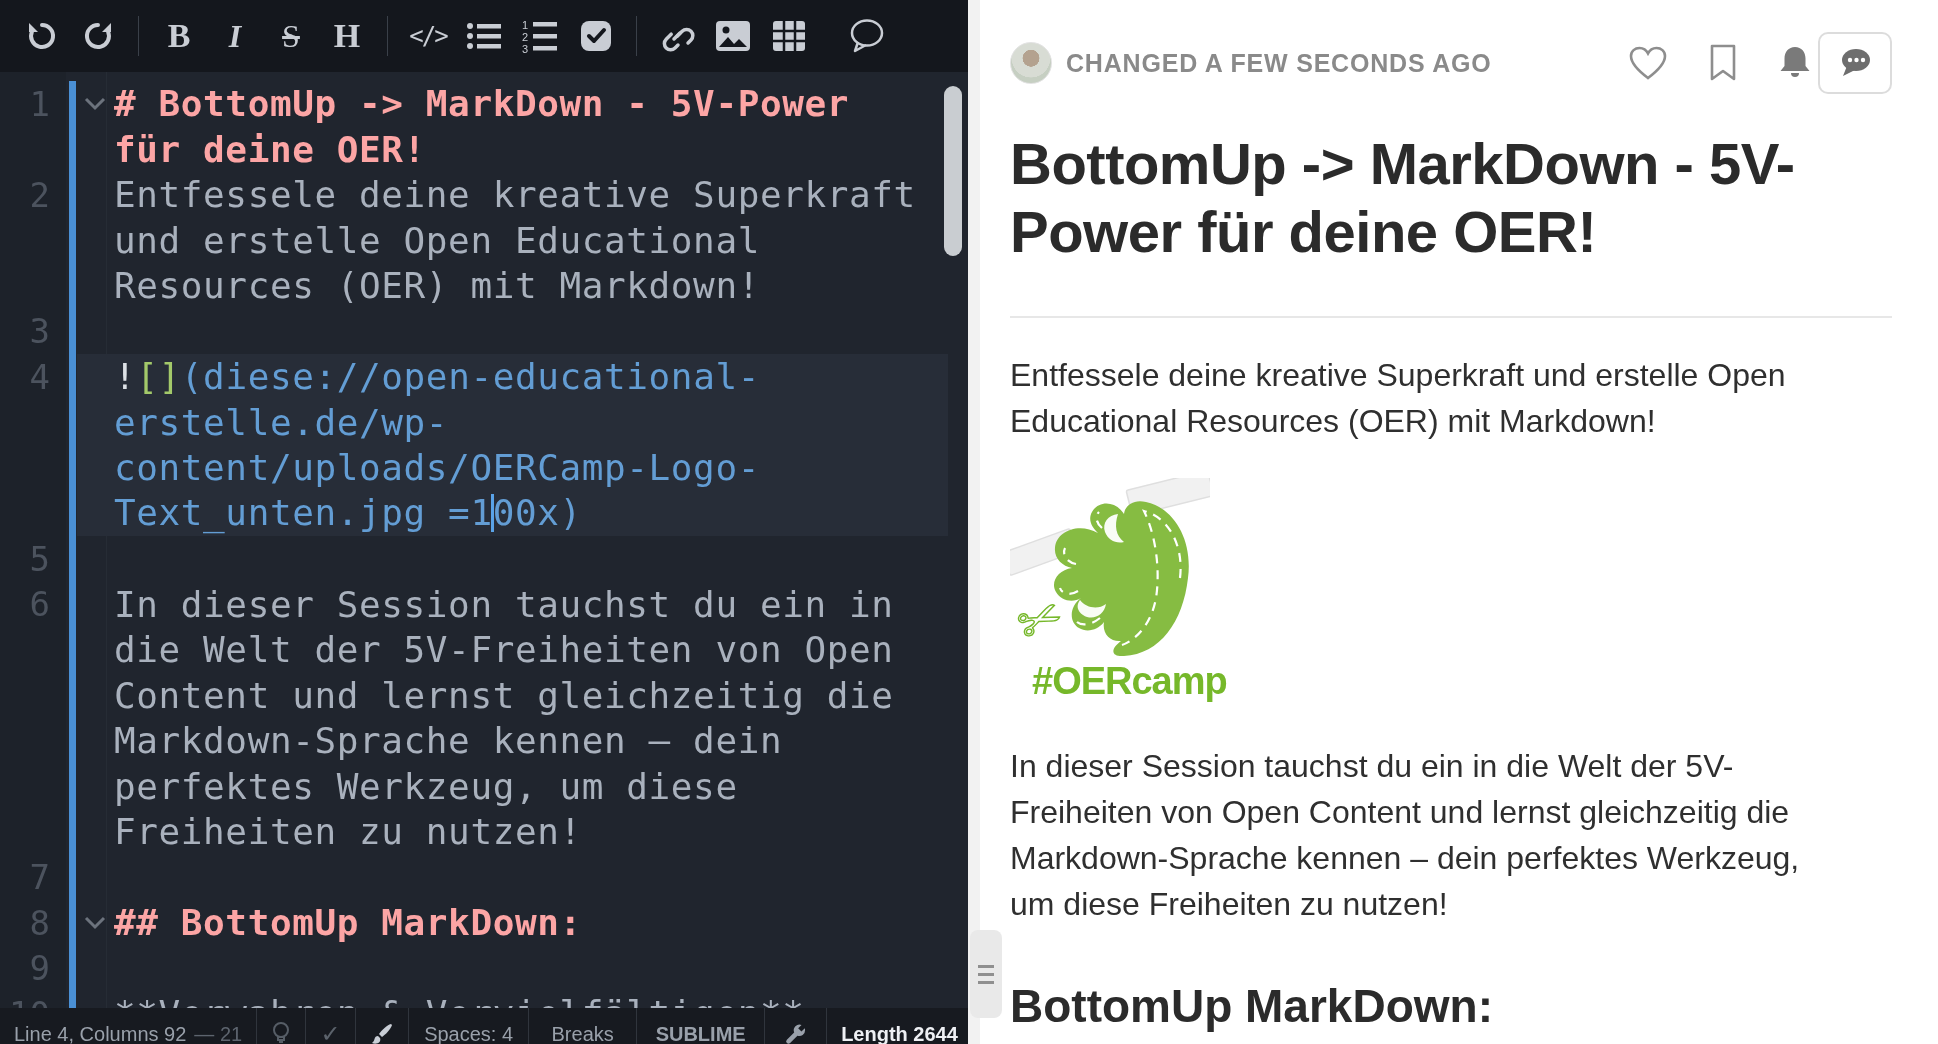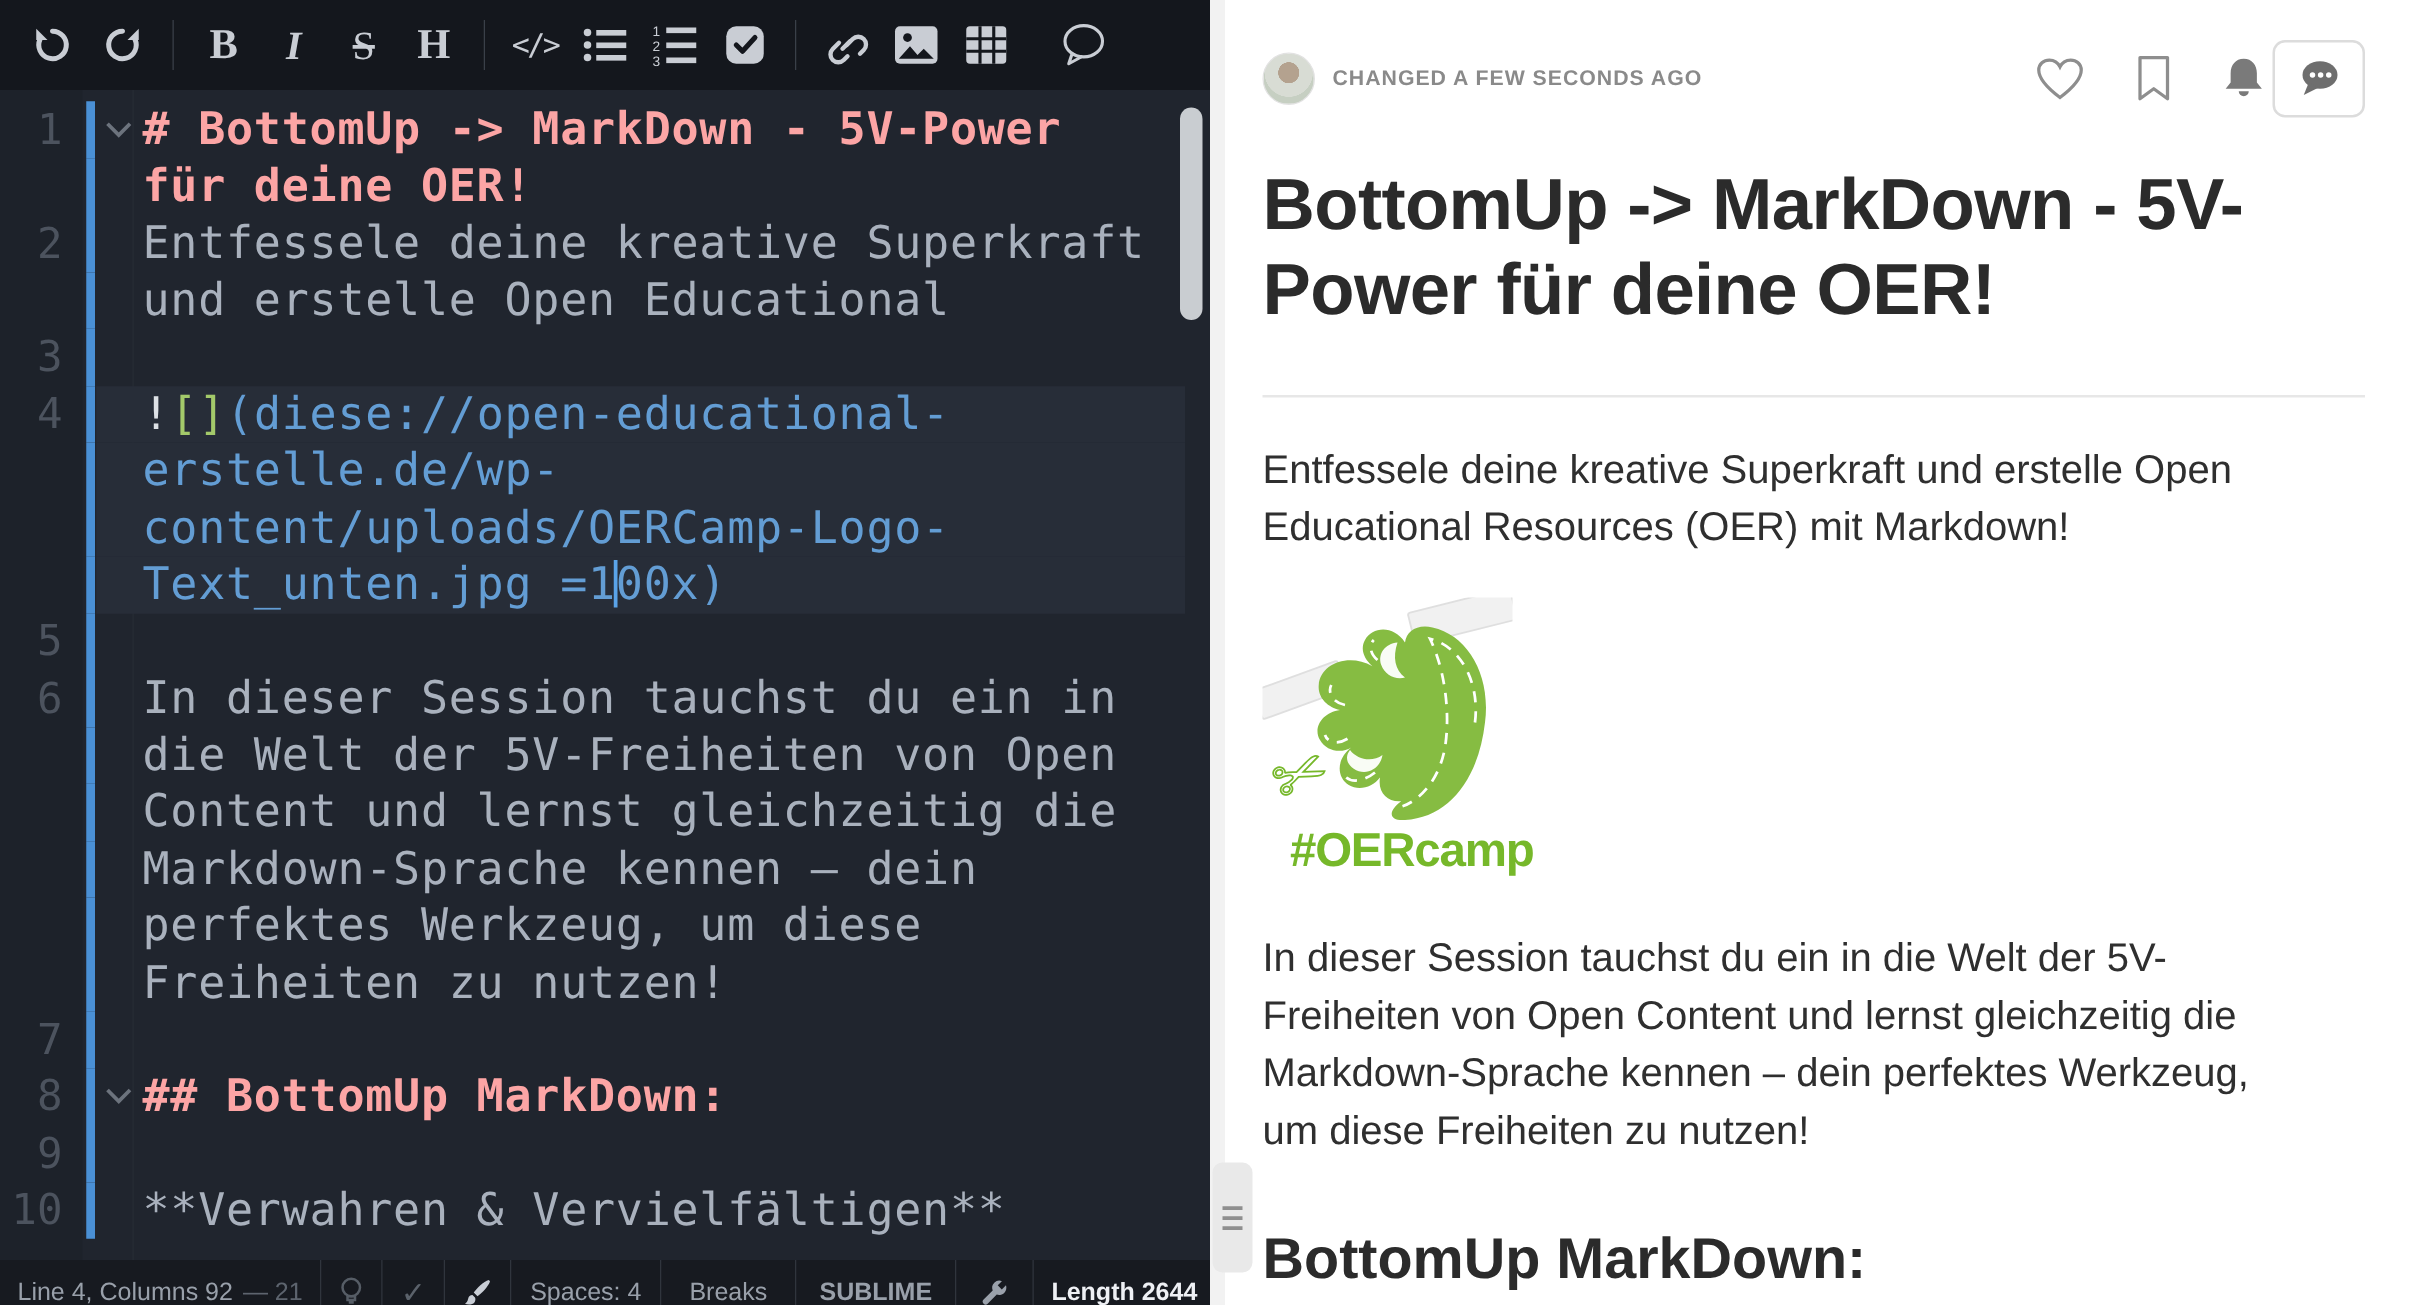--- a/index.html
+++ b/index.html
@@ -71,21 +71,21 @@
 
   
   .preview-pane { position:absolute; left:980px; top:0; width:958px; height:1044px;
                   background:#fff; color:#2e2e2e; overflow:hidden; }
   .pv-inner { padding:0 46px 0 30px; }
 
   .pv-header { margin-top:40px; height:46px; display:flex; align-items:center; }
   .avatar { width:42px; height:42px; border-radius:50%;
             background:radial-gradient(circle at 50% 38%, #b4a28f 0 26%, #d8dcd4 27% 60%, #c6cfc2 61%);
             border:1px solid #e2e2e2; flex:0 0 42px; }
-  .changed-label { margin-left:14px; font-size:17px; font-weight:600; letter-spacing:0.8px;
+  .changed-label { margin-left:14px; font-size:25px; font-weight:600; letter-spacing:0.8px;
                    color:#8a8a8a; text-transform:uppercase; }
   .pv-actions { margin-left:auto; display:flex; align-items:center; gap:40px; }
   .pv-actions .act { color:#8e8e8e; cursor:pointer; display:flex; align-items:center; }
   .comment-btn { width:74px; height:62px; border:2px solid #dcdcdc; border-radius:10px;
                  display:flex; align-items:center; justify-content:center; cursor:pointer;
                  background:#fff; margin-left:6px; }
 
   .pv-h1 { margin-top:44px; font-size:58px; line-height:68px; font-weight:bold;
            color:#2b2b2b; max-width:850px; letter-spacing:-0.5px; }
   .pv-hr { border:none; border-top:2px solid #e7e7e7; margin-top:50px; }
@@ -216,20 +216,27 @@
         <div class="changebar"></div>
         <div class="chev"></div>
         <div class="rowtext"><span class="seg-txt">Entfessele deine kreative Superkraft</span></div>
       </div>
       <div class="ed-row">
         <div class="ln"></div>
         <div class="ln-gap"></div>
         <div class="changebar"></div>
         <div class="chev"></div>
         <div class="rowtext"><span class="seg-txt">und erstelle Open Educational</span></div>
+      </div>
+      <div class="ed-row">
+        <div class="ln"></div>
+        <div class="ln-gap"></div>
+        <div class="changebar"></div>
+        <div class="chev"></div>
+        <div class="rowtext"><span class="seg-txt">Resources (OER) mit Markdown!</span></div>
       </div>
       <div class="ed-row">
         <div class="ln">3</div>
         <div class="ln-gap"></div>
         <div class="changebar"></div>
         <div class="chev"></div>
         <div class="rowtext"></div>
       </div>
       <div class="ed-row row-active">
         <div class="active-bg"></div>

